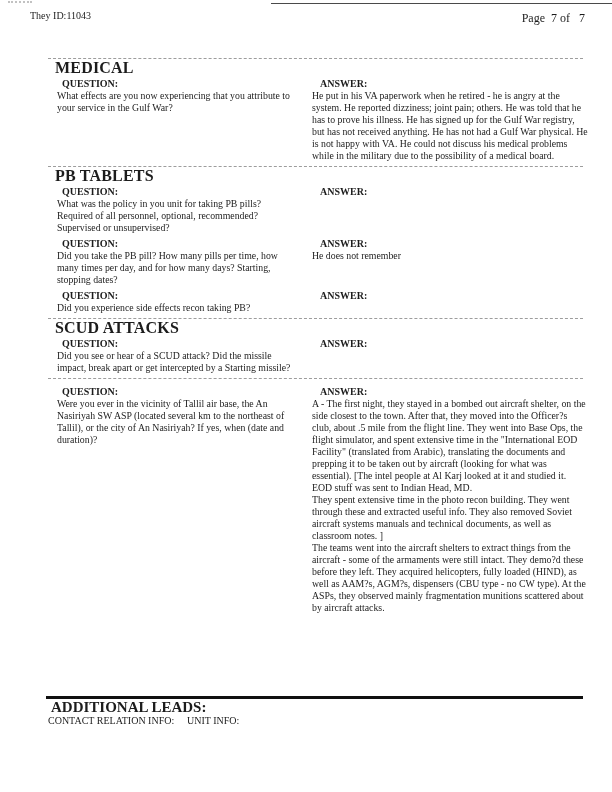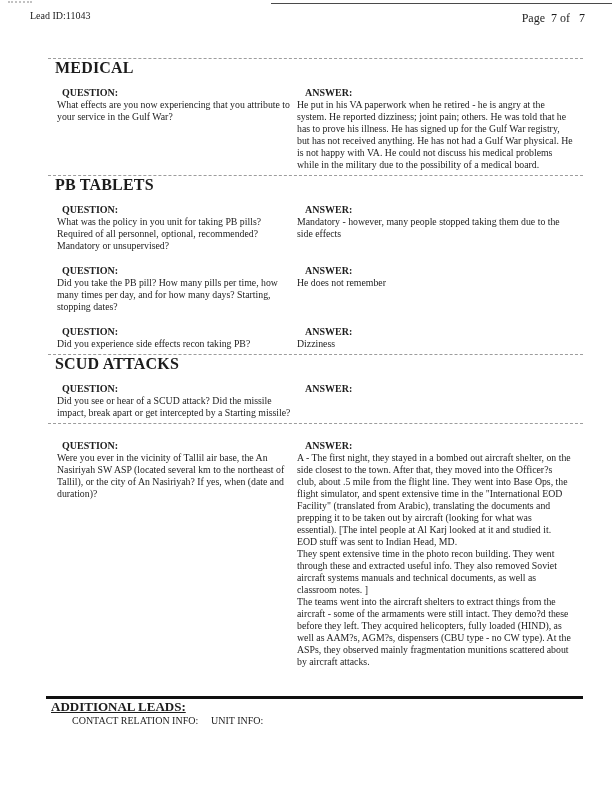--- a/index.html
+++ b/index.html
@@ -17,45 +17,45 @@
   
   .topline { position:absolute; top:3px; left:271px; right:0; border-top:1.6px solid #4a4a4a; }
   .artifact-tl { position:absolute; top:1px; left:8px; width:24px; border-top:2px dotted #c2c2c2; }
   .hdr-lead { position:absolute; top:10px; left:30px; font-size:10px; }
   .hdr-page { position:absolute; top:12px; right:27px; font-size:12px; white-space:pre; }
 
   
   .content { position:absolute; top:58px; left:48px; width:535px; }
   .section { border-top:1px dashed #9d9d9d; padding:3px 0 4px 0; }
   .section-title { font-weight:bold; font-size:16px; padding-left:7px; letter-spacing:.2px; }
-  .qa-row { display:flex; margin-top:13px; }
+  .qa-row { display:flex; margin-top:4px;gap:15px; }
   .qa-col-q { width:247px; flex:0 0 247px; }
   .qa-col-a { width:288px; flex:0 0 288px; }
   .qa-label { font-weight:bold; font-size:10px; }
   .qa-col-q .qa-label { padding-left:14px; }
   .qa-col-a .qa-label { padding-left:10px; }
   .qa-text { white-space:pre-line; }
   .qa-col-q .qa-text { padding-left:9px; width:240px; }
   .qa-col-a .qa-text { padding-left:2px; width:276px; }
 
   
   .footer-rule { position:absolute; top:696px; left:46px; width:537px; height:3px; background:#101010; }
   .footer { position:absolute; top:701px; left:48px; width:537px; }
-  .footer-leads { font-weight:bold; font-size:13px; padding-left:3px;text-decoration:underline; }
-  .footer-row { display:flex; margin-top:2px; font-size:10px;margin-left:24px; }
+  .footer-leads { font-weight:bold; font-size:15px; padding-left:3px; }
+  .footer-row { display:flex; margin-top:2px; font-size:10px; }
   .footer-contact { flex:0 0 139px; }
 </style>
 </head>
 <body>
 
 <div class="page">
 
   <div class="artifact-tl"></div>
   <div class="topline"></div>
-  <div class="hdr-lead">Lead ID:11043</div>
+  <div class="hdr-lead">They ID:11043</div>
   <div class="hdr-page">Page  7 of   7</div>
 
   <div class="content">
 
     <div class="section">
       <div class="section-title">MEDICAL</div>
       <div class="qa-row">
         <div class="qa-col-q">
           <div class="qa-label">QUESTION:</div>
           <div class="qa-text">What effects are you now experiencing that you attribute to your service in the Gulf War?</div>
@@ -65,45 +65,43 @@
           <div class="qa-text">He put in his VA paperwork when he retired - he is angry at the system.  He reported dizziness; joint pain; others.  He was told that he has to prove his illness.  He has signed up for the Gulf War registry, but has not received anything.  He has not had a Gulf War physical.  He is not happy with VA.  He could not discuss his medical problems while in the military due to the possibility of a medical board.</div>
         </div>
       </div>
     </div>
 
     <div class="section">
       <div class="section-title">PB TABLETS</div>
       <div class="qa-row">
         <div class="qa-col-q">
           <div class="qa-label">QUESTION:</div>
-          <div class="qa-text">What was the policy in you unit for taking PB pills?  Required of all personnel, optional, recommended?  Mandatory or unsupervised?</div>
+          <div class="qa-text">What was the policy in you unit for taking PB pills?  Required of all personnel, optional, recommended?  Supervised or unsupervised?</div>
         </div>
         <div class="qa-col-a">
           <div class="qa-label">ANSWER:</div>
-          <div class="qa-text">Mandatory - however, many people stopped taking them due to the side effects</div>
         </div>
       </div>
       <div class="qa-row">
         <div class="qa-col-q">
           <div class="qa-label">QUESTION:</div>
           <div class="qa-text">Did you take the PB pill?  How many pills per time, how many times per day, and for how many days?  Starting, stopping dates?</div>
         </div>
         <div class="qa-col-a">
           <div class="qa-label">ANSWER:</div>
           <div class="qa-text">He does not remember</div>
         </div>
       </div>
       <div class="qa-row">
         <div class="qa-col-q">
           <div class="qa-label">QUESTION:</div>
           <div class="qa-text">Did you experience side effects recon taking PB?</div>
         </div>
         <div class="qa-col-a">
           <div class="qa-label">ANSWER:</div>
-          <div class="qa-text">Dizziness</div>
         </div>
       </div>
     </div>
 
     <div class="section">
       <div class="section-title">SCUD ATTACKS</div>
       <div class="qa-row">
         <div class="qa-col-q">
           <div class="qa-label">QUESTION:</div>
           <div class="qa-text">Did you see or hear of a SCUD attack?  Did the missile impact, break apart or get intercepted by a Starting missile?</div>

